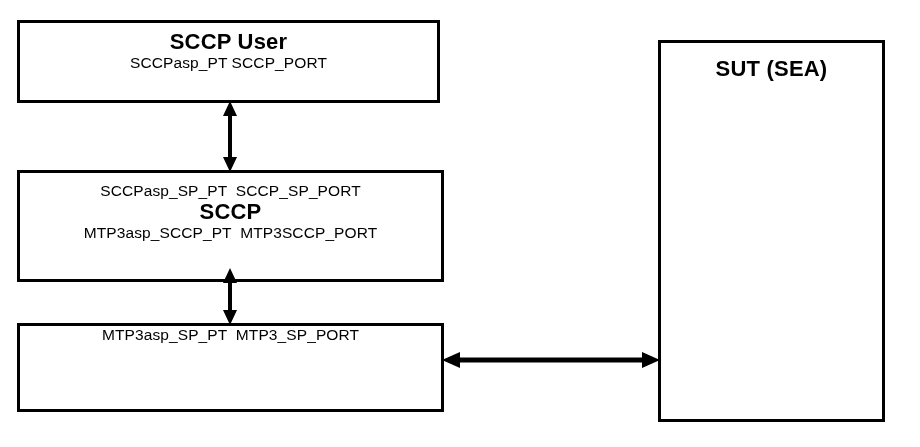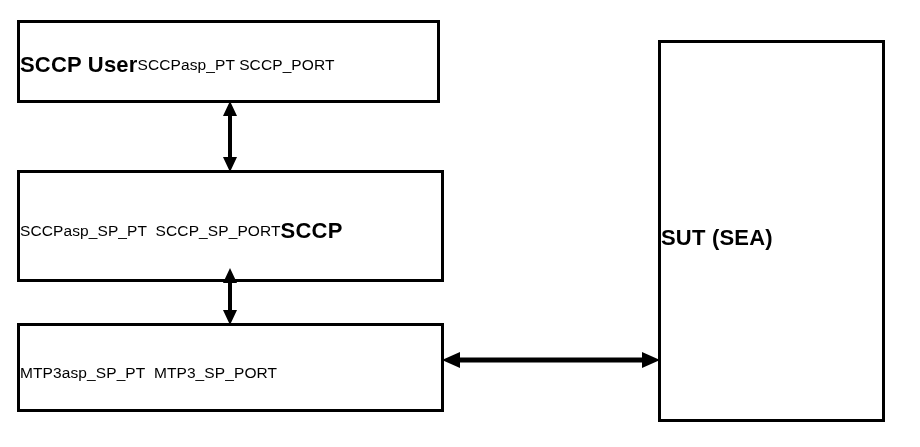--- a/index.html
+++ b/index.html
@@ -18,21 +18,21 @@
     height: 447px;
     background: #ffffff;
     overflow: hidden;
   }
   .box {
     position: absolute;
     box-sizing: border-box;
     border: 3px solid #000000;
     background: #ffffff;
     display: flex;
-    flex-direction: row;
+    flex-direction: column;
     align-items: center;
   }
   .title {
     font-weight: bold;
     font-size: 22px;
     line-height: 24px;
     letter-spacing: 0.2px;
     white-space: nowrap;
   }
   .ports {
@@ -48,21 +48,20 @@
   #box-sccp-user {
     left: 17px; top: 20px; width: 423px; height: 83px;
     padding-top: 7px;
   }
   #box-sccp {
     left: 17px; top: 170px; width: 427px; height: 112px;
     padding-top: 9px;
   }
   #box-system-mtp3 {
     left: 17px; top: 323px; width: 427px; height: 89px;
-    padding-top: 11px;
   }
   #box-sut {
     left: 658px; top: 40px; width: 227px; height: 382px;
     padding-top: 14px;
     text-align: center;
   }
 
   
   .arrow-v {
     position: absolute;
@@ -92,20 +91,21 @@
     <svg width="26" height="71" viewBox="0 0 26 71" xmlns="http://www.w3.org/2000/svg">
       <line x1="13" y1="10" x2="13" y2="61" stroke="#000000" stroke-width="4"></line>
       <polygon points="13,0 20,15 6,15" fill="#000000"></polygon>
       <polygon points="13,71 20,56 6,56" fill="#000000"></polygon>
     </svg>
   </div>
 
   <div class="box" id="box-sccp">
     <div class="ports">SCCPasp_SP_PT  SCCP_SP_PORT</div>
     <div class="title">SCCP</div>
+    <div class="ports">MTP3asp_SCCP_PT  MTP3SCCP_PORT</div>
   </div>
 
   <div class="arrow-v" id="arrow-sccp-mtp3">
     <svg width="26" height="57" viewBox="0 0 26 57" xmlns="http://www.w3.org/2000/svg">
       <line x1="13" y1="10" x2="13" y2="47" stroke="#000000" stroke-width="4"></line>
       <polygon points="13,0 20,15 6,15" fill="#000000"></polygon>
       <polygon points="13,57 20,42 6,42" fill="#000000"></polygon>
     </svg>
   </div>
 

